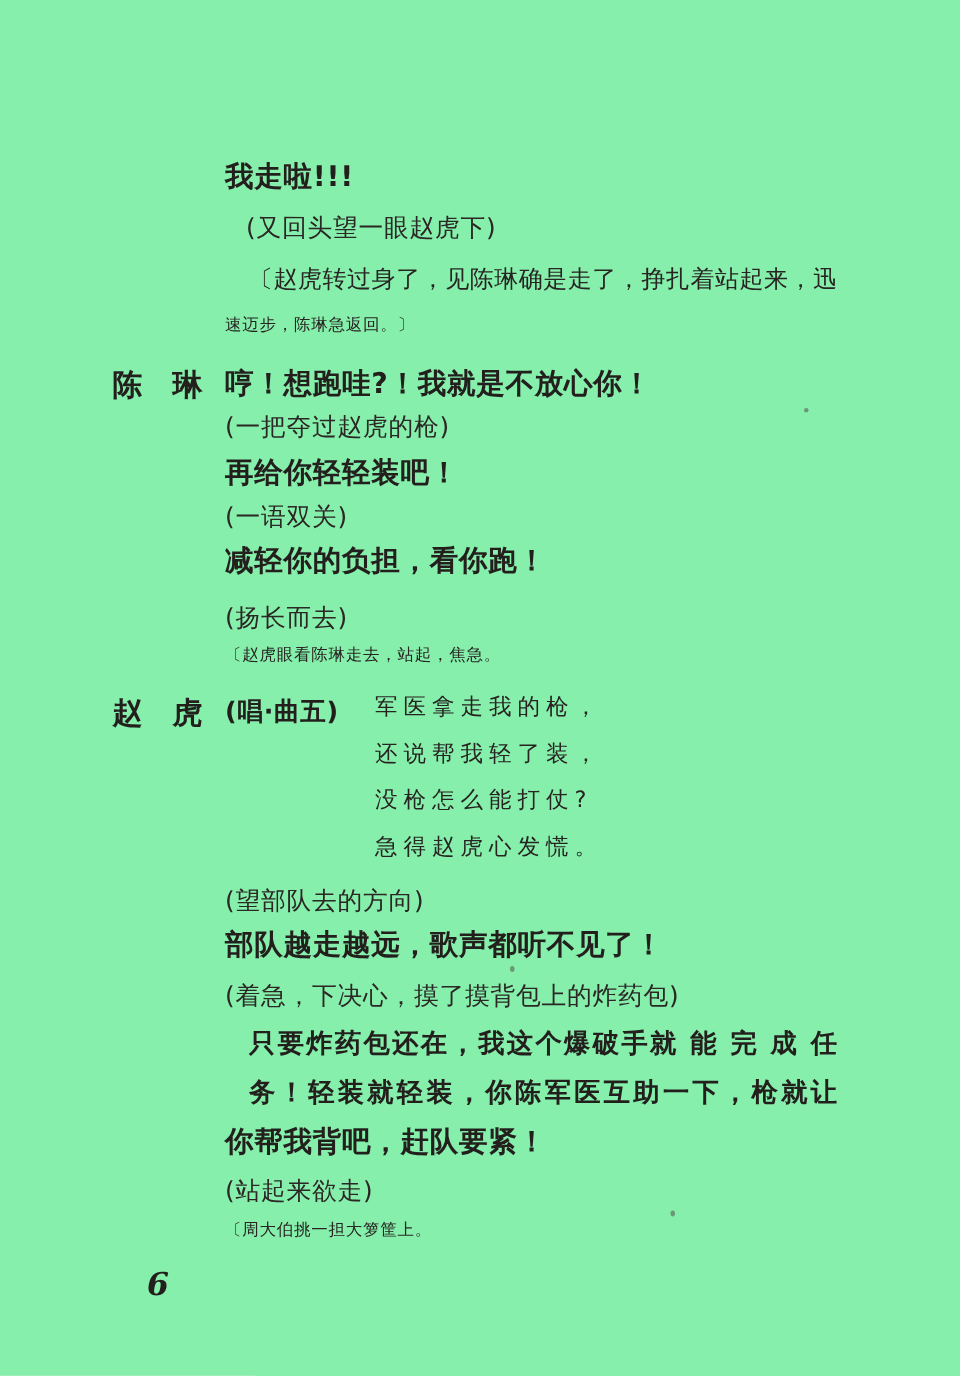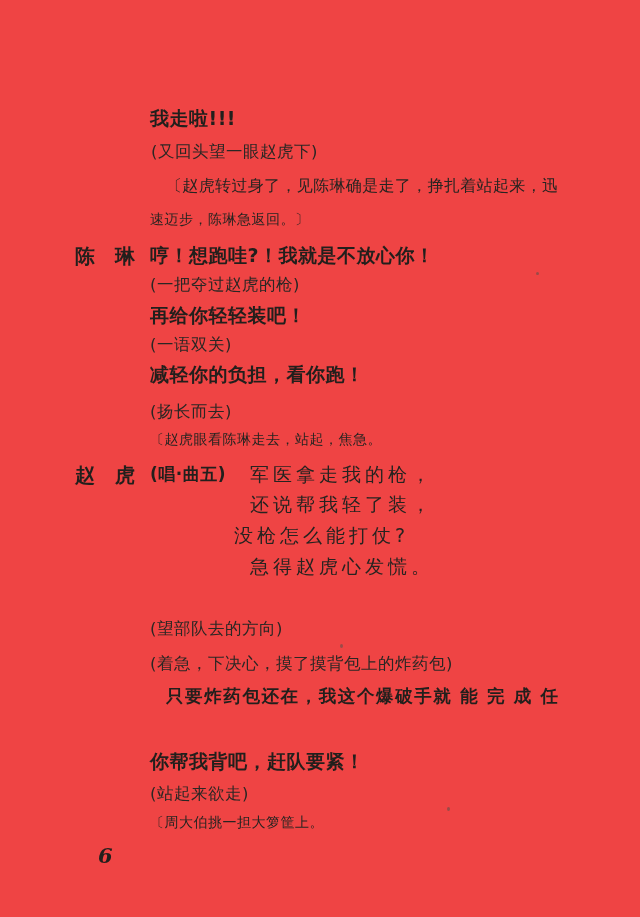--- a/index.html
+++ b/index.html
@@ -2,21 +2,21 @@
 <html><head>
 <meta charset="utf-8">
 <style>
   html, body { margin: 0; padding: 0; }
   body { background: #e9e7e2; }
   .page {
     position: relative;
     width: 640px;
     height: 917px;
     margin: 0 auto;
-    background: #ef4444;
+    background: #86efac;
     font-family: "DejaVu Sans", sans-serif;
     color: #221f1c;
     overflow: hidden;
   }
   .row {
     position: absolute;
     left: 0;
     width: 640px;
     height: 28px;
     white-space: nowrap;
@@ -34,27 +34,27 @@
     letter-spacing: 0.5px;
   }
   .stage {
     font-weight: 400;
     font-size: 16.5px;
     letter-spacing: 0.5px;
     color: #2a2724;
   }
   .bracket {
     font-weight: 400;
-    font-size: 14px;
+    font-size: 11px;
     letter-spacing: 0.5px;
     color: #272421;
   }
   .verse {
     font-weight: 500;
-    font-size: 19px;
+    font-size: 15px;
     letter-spacing: 4px;
     color: #262320;
   }
   .fill {
     width: 392px;
     white-space: normal;
     text-align: justify;
     text-align-last: justify;
     overflow: hidden;
     max-height: 26px;
@@ -94,21 +94,21 @@
     opacity: 0.55;
   }
 </style>
 </head>
 <body>
 
 <div class="page">
 
   <div class="line speech" style="top:108px; left:150px">我走啦!!!</div>
 
-  <div class="line stage" style="top:143px; left:151px">(又回头望一眼赵虎下)</div>
+  <div class="line stage" style="top:143px; left:164px">(又回头望一眼赵虎下)</div>
 
   <div class="line bracket fill" style="top:177px; left:150px">〔赵虎转过身了，见陈琳确是走了，挣扎着站起来，迅</div>
 
   <div class="line bracket" style="top:211px; left:150px">速迈步，陈琳急返回。〕</div>
 
   <div class="row" style="top:243px">
     <span class="speaker">陈　琳</span>
     <span class="body speech">哼！想跑哇?！我就是不放心你！</span>
   </div>
 
@@ -125,31 +125,33 @@
   <div class="line bracket" style="top:431px; left:150px">〔赵虎眼看陈琳走去，站起，焦急。</div>
 
   <div class="row" style="top:462px">
     <span class="speaker">赵　虎</span>
     <span class="song-tag">(唱·曲五)</span>
     <span class="verse-body verse">军医拿走我的枪，</span>
   </div>
 
   <div class="line verse" style="top:494px; left:250px">还说帮我轻了装，</div>
 
-  <div class="line verse" style="top:525px; left:234px">没枪怎么能打仗?</div>
+  <div class="line verse" style="top:525px; left:250px">没枪怎么能打仗?</div>
 
   <div class="line verse" style="top:556px; left:250px">急得赵虎心发慌。</div>
 
-  <div class="line stage" style="top:620px; left:150px">(望部队去的方向)</div>
+  <div class="line stage" style="top:592px; left:150px">(望部队去的方向)</div>
 
+  <div class="line speech" style="top:620px; left:150px">部队越走越远，歌声都听不见了！</div>
 
   <div class="line speech fill" style="top:686px; left:150px">只要炸药包还在，我这个爆破手就 能 完 成 任</div>
 
   <div class="line stage" style="top:655px; left:150px">(着急，下决心，摸了摸背包上的炸药包)</div>
 
+  <div class="line speech fill" style="top:719px; left:150px">务！轻装就轻装，你陈军医互助一下，枪就让</div>
 
   <div class="line speech" style="top:751px; left:150px">你帮我背吧，赶队要紧！</div>
 
   <div class="line stage" style="top:785px; left:150px">(站起来欲走)</div>
 
   <div class="line bracket" style="top:814px; left:150px">〔周大伯挑一担大箩筐上。</div>
 
   <div class="page-number">6</div>
 
   <div class="speck" style="top:272px; left:536px; width:3px; height:3px"></div>

